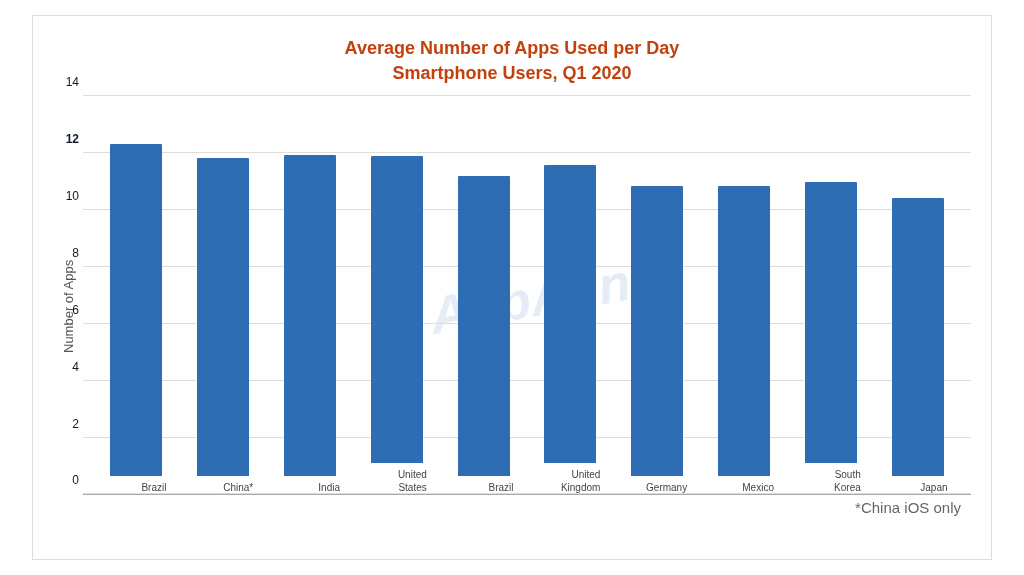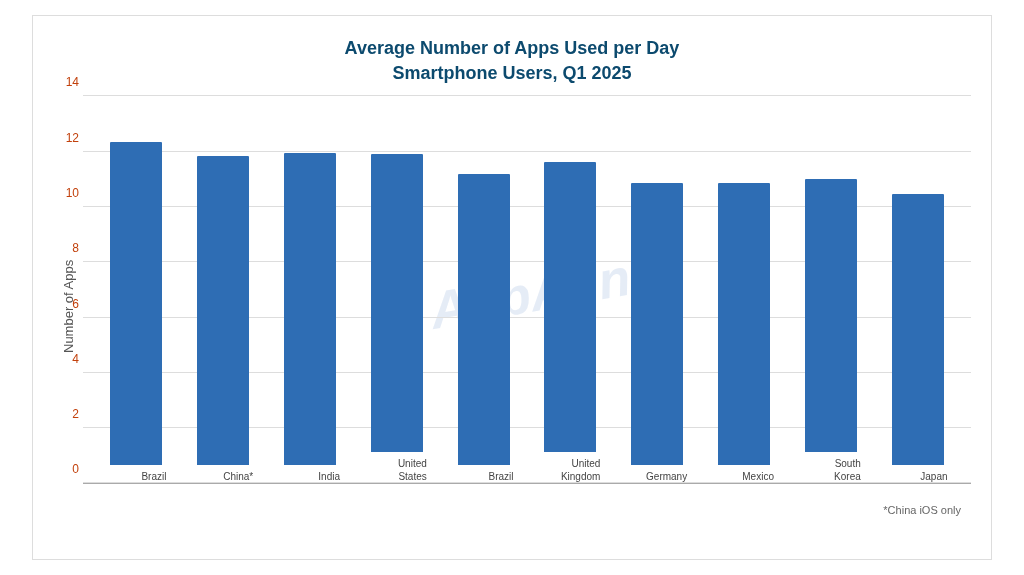--- a/index.html
+++ b/index.html
@@ -18,21 +18,21 @@
       height: 545px;
       background: #fff;
       border: 1px solid #ddd;
       position: relative;
       padding: 20px 20px 20px 20px;
     }
     .chart-title {
       text-align: center;
       font-size: 18px;
       font-weight: bold;
-      color: #0c4a6e;
+      color: #c2410c;
       line-height: 1.4;
       margin-bottom: 10px;
     }
     .chart-area {
       display: flex;
       flex-direction: row;
       width: 100%;
       height: 420px;
       position: relative;
     }
@@ -64,21 +64,21 @@
     }
     .grid-line {
       position: absolute;
       left: 0; right: 0;
       border-top: 1px solid #ddd;
     }
     .y-tick-label {
       position: absolute;
       left: -28px;
       font-size: 12px;
-      color: #c2410c;
+      color: #0f172a;
       transform: translateY(-50%);
       text-align: right;
       width: 24px;
     }
     .bars-row {
       position: absolute;
       top: 0; left: 0; right: 0; bottom: 0;
       display: flex;
       align-items: flex-end;
       justify-content: space-around;
@@ -117,54 +117,54 @@
       transform: translate(-40%, -50%) rotate(-10deg);
       font-size: 52px;
       color: rgba(180, 200, 230, 0.35);
       font-weight: bold;
       pointer-events: none;
       white-space: nowrap;
       font-style: italic;
     }
     .footnote {
       text-align: right;
-      font-size: 11px;
+      font-size: 15px;
       color: #666;
-      margin-top: 20px;
+      margin-top: 4px;
       padding-right: 10px;
     }
   </style>
 </head>
 <body>
 
 <div class="chart-container">
   <div class="chart-title">
     <span>Average Number of Apps Used per Day</span><br>
-    <span>Smartphone Users, Q1 2025</span>
+    <span>Smartphone Users, Q1 2020</span>
   </div>
   <div class="chart-area">
     <div class="y-axis-label">Number of Apps</div>
     <div class="plot-area">
       <div class="grid-and-bars" id="grid-bars">
         <div class="watermark">AppAnnie</div>
         <div class="grid-lines" id="grid-lines-container">
             <div class="grid-line" style="bottom: 0%; top: auto;"></div>
             <div class="y-tick-label" style="bottom: 0%; top: auto;">0</div>
             <div class="grid-line" style="bottom: 14.2857%; top: auto;"></div>
             <div class="y-tick-label" style="bottom: 14.2857%; top: auto;">2</div>
             <div class="grid-line" style="bottom: 28.5714%; top: auto;"></div>
             <div class="y-tick-label" style="bottom: 28.5714%; top: auto;">4</div>
             <div class="grid-line" style="bottom: 42.8571%; top: auto;"></div>
             <div class="y-tick-label" style="bottom: 42.8571%; top: auto;">6</div>
             <div class="grid-line" style="bottom: 57.1429%; top: auto;"></div>
             <div class="y-tick-label" style="bottom: 57.1429%; top: auto;">8</div>
             <div class="grid-line" style="bottom: 71.4286%; top: auto;"></div>
             <div class="y-tick-label" style="bottom: 71.4286%; top: auto;">10</div>
             <div class="grid-line" style="bottom: 85.7143%; top: auto;"></div>
-            <div class="y-tick-label" style="bottom: 85.7143%; top: auto;">12</div>
+            <div class="y-tick-label" style="bottom: 85.7143%; top: auto; font-weight: bold;">12</div>
             <div class="grid-line" style="bottom: 100%; top: auto;"></div>
             <div class="y-tick-label" style="bottom: 100%; top: auto;">14</div>
           </div>
         <div class="bars-row" id="bars-row-container">
             <div class="bar-group">
               <div class="bar" style="height: 83.5714%;"></div>
               <div class="bar-label">Brazil</div>
             </div>
             <div class="bar-group">
               <div class="bar" style="height: 80%;"></div>

